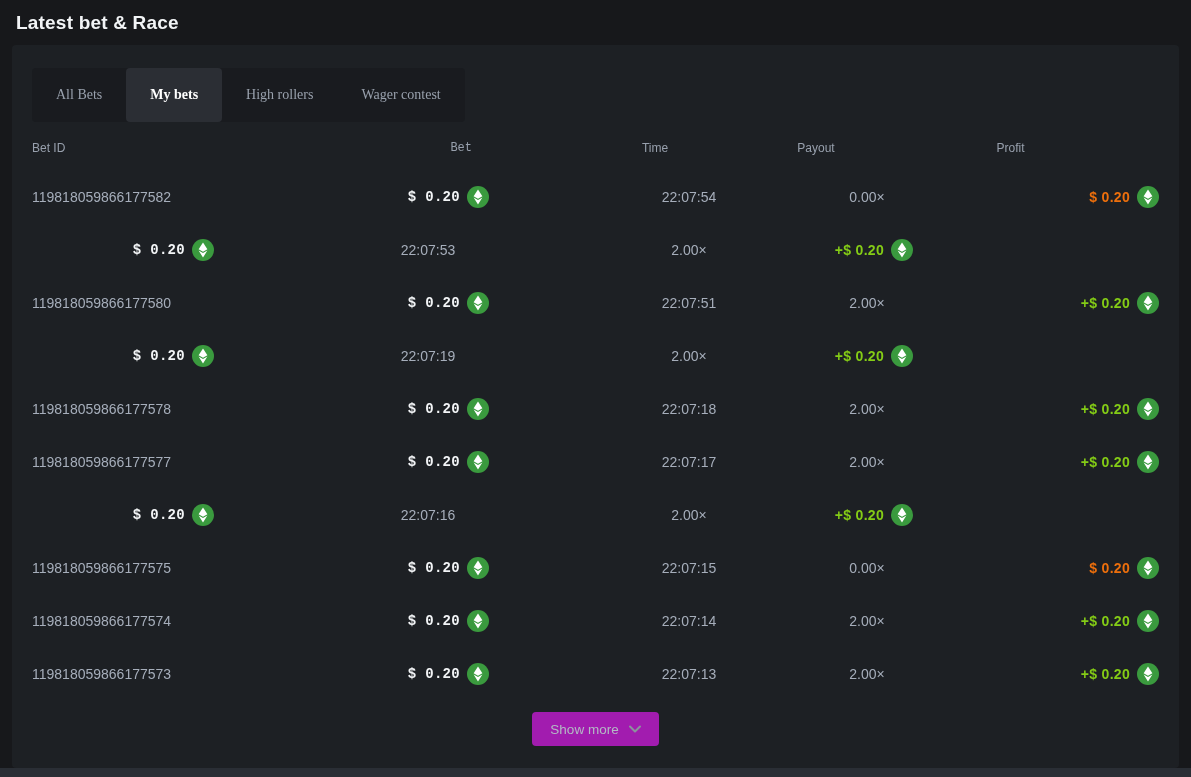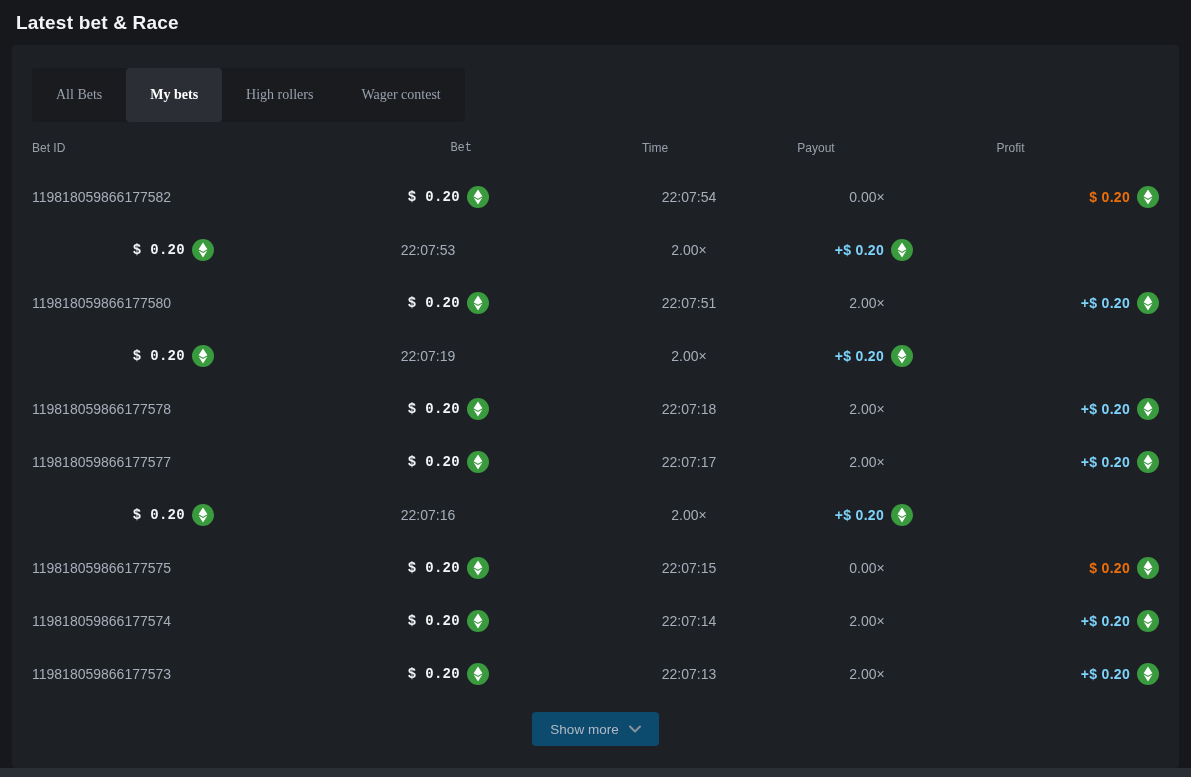--- a/index.html
+++ b/index.html
@@ -69,27 +69,27 @@
   .c-bet  { text-align: right; padding-right: 68px;
             display: flex; justify-content: flex-end; align-items: center; gap: 7px; font-family: Liberation Mono, monospace; }
   .thead .c-bet { display: block; }
   .c-time { text-align: center; }
   .c-payout { text-align: center; }
   .c-profit { text-align: center;
             display: flex; justify-content: flex-end; align-items: center; gap: 7px; }
   .thead .c-profit { display: block; }
   .bet-val { color: #f2f4f6; font-weight: 700; font-size: 14px; letter-spacing: .3px; }
   .profit-val { font-weight: 700; font-size: 14px; letter-spacing: .3px; }
-  .c-profit.win  .profit-val { color: #7dd3fc; }
+  .c-profit.win  .profit-val { color: #84cc16; }
   .c-profit.loss .profit-val { color: #ed6f0c; }
   .coin { display: inline-flex; width: 22px; height: 22px; flex: 0 0 22px; }
   
   .show-more-wrap { display: flex; justify-content: center; margin-top: 12px; }
   .show-more {
-    background: #0c4a6e;
+    background: #a21caf;
     border: none;
     border-radius: 4px;
     height: 34px;
     padding: 0 18px;
     color: #b3bac4;
     font-family: "Liberation Sans", sans-serif;
     font-size: 13.5px;
     cursor: pointer;
     display: flex;
     align-items: center;

